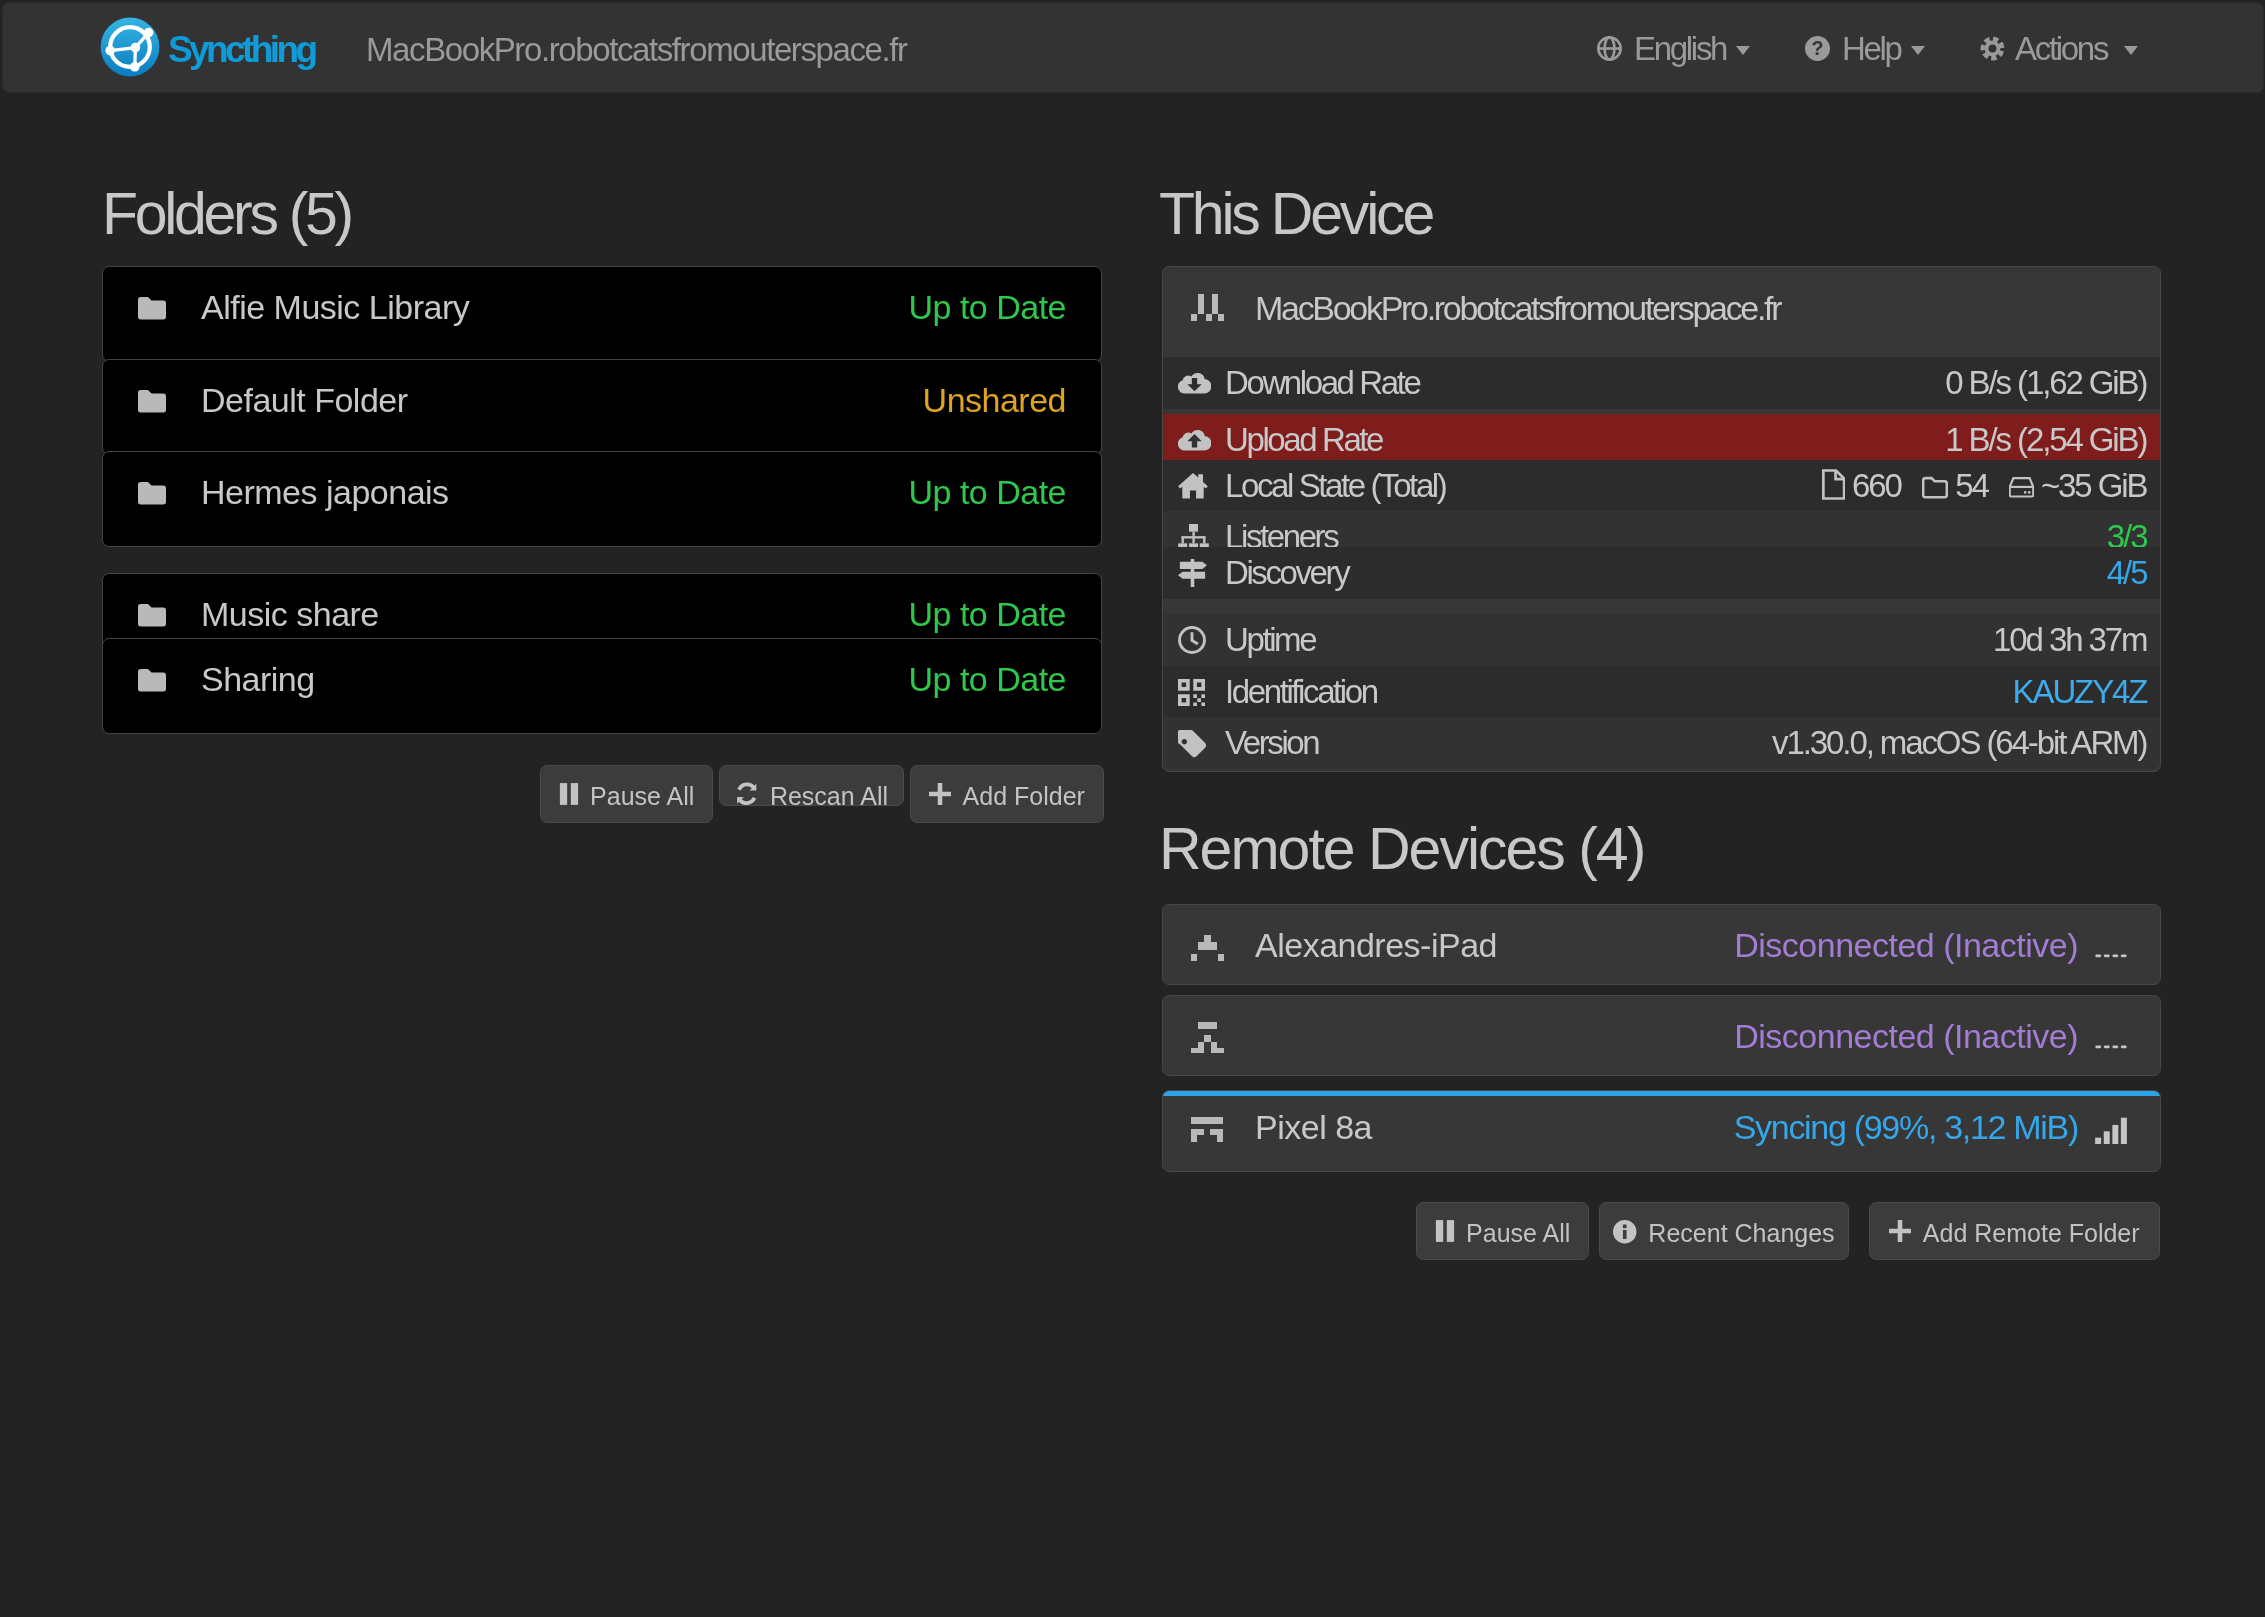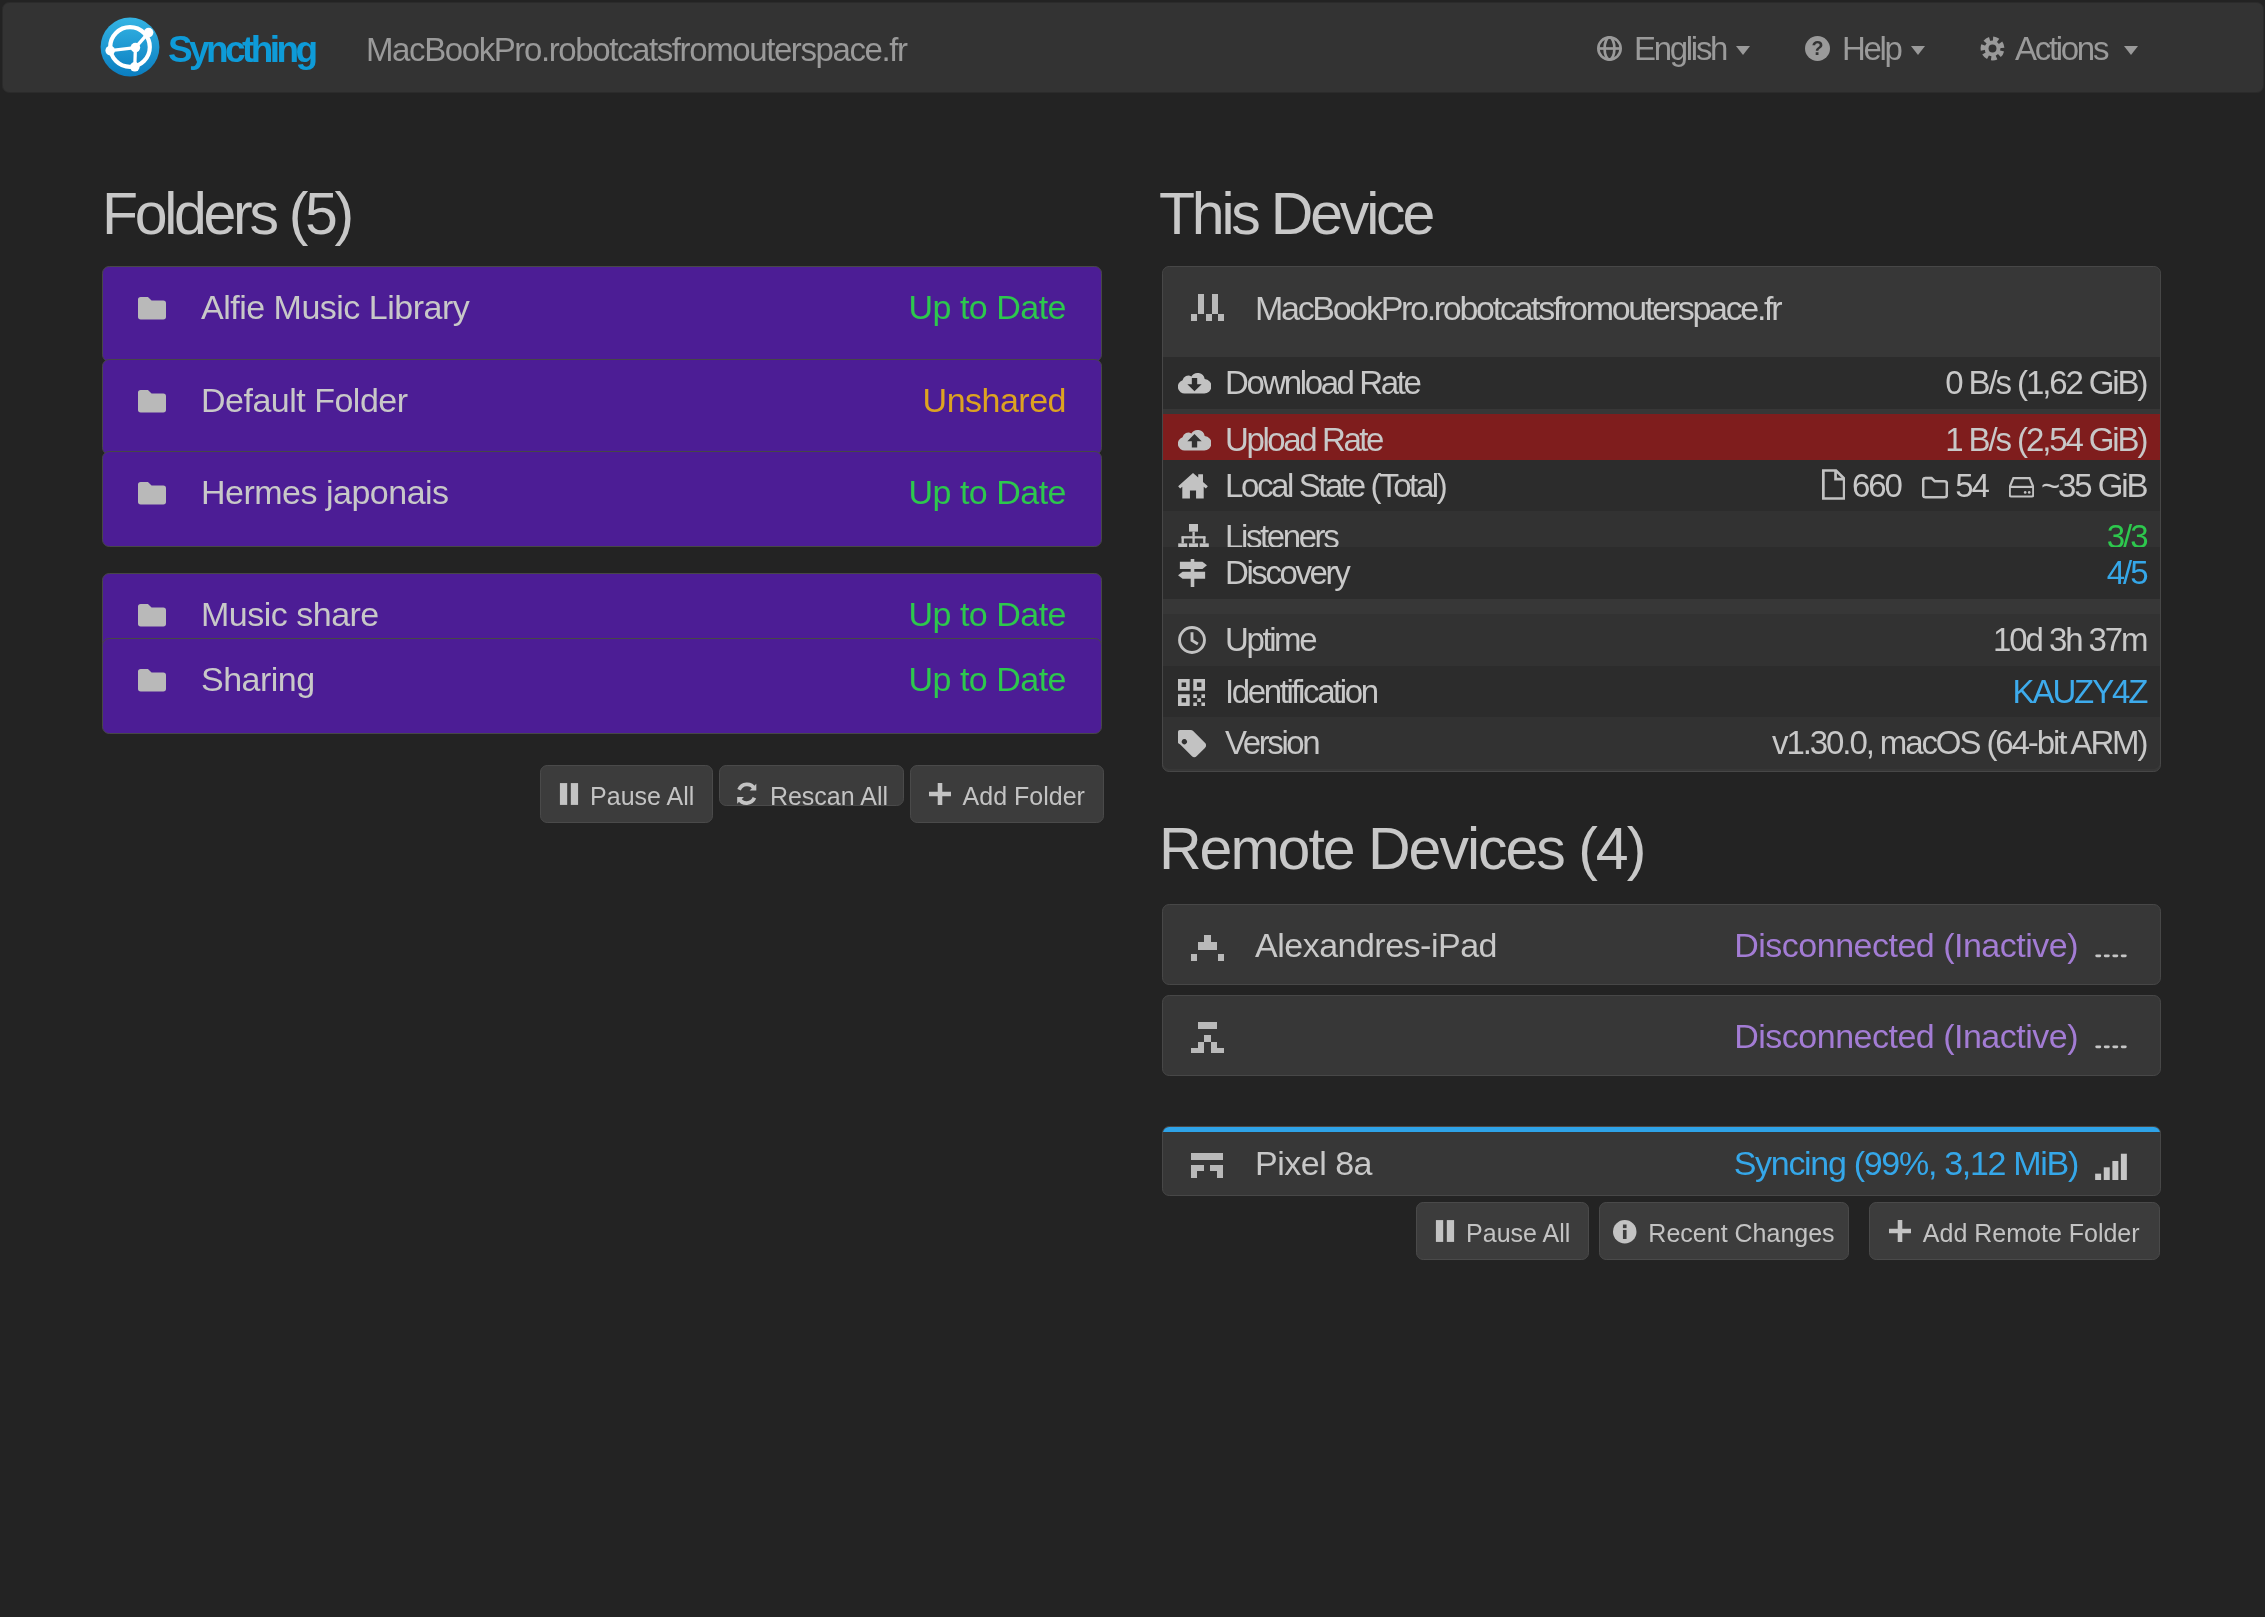--- a/index.html
+++ b/index.html
@@ -4,21 +4,21 @@
 <style>
   * { margin:0; padding:0; box-sizing:border-box; }
   html,body { width:2265px; height:1617px; background:#232323; font-family:"Liberation Sans", sans-serif; overflow:hidden; position:relative; }
   .abs { position:absolute; }
   .nav { position:absolute; left:1.8px; top:1.8px; width:2262px; height:91px; background:#333333; border:0.9px solid #2b2b2b; border-radius:7.2px; }
   .brand { position:absolute; left:168px; top:31px; font-size:37px; font-weight:bold; color:#0e9bd8; letter-spacing:-3.6px; line-height:1; }
   .host  { position:absolute; left:366px; top:33px; font-size:33px; color:#9a9a9a; line-height:1; letter-spacing:-1.4px; }
   .navitem { position:absolute; top:32px; font-size:33px; color:#9a9a9a; line-height:1; letter-spacing:-2.3px; }
   .caret { position:absolute; width:0; height:0; border-left:7.9px solid transparent; border-right:7.9px solid transparent; border-top:9px solid #9a9a9a; }
   h2 { position:absolute; font-size:59px; font-weight:normal; color:#c8c8c8; line-height:1; }
-  .panel { position:absolute; left:102px; width:1000px; height:96px; background:#4c1d95; border:0.9px solid #474747; border-radius:7.2px; }
+  .panel { position:absolute; left:102px; width:1000px; height:96px; background:#000000; border:0.9px solid #474747; border-radius:7.2px; }
   .rpanel { position:absolute; left:1162px; width:999px; background:#373737; border:0.9px solid #474747; border-radius:7.2px; }
   .ptitle { position:absolute; left:98px; top:0; font-size:34px; color:#c8c8c8; line-height:81px; letter-spacing:-0.5px; white-space:nowrap;}
   .pstatus { position:absolute; right:35px; top:0; font-size:34px; line-height:81px; letter-spacing:-0.5px; white-space:nowrap;}
   .green { color:#2dc84d; }
   .orange { color:#dda321; }
   .purple { color:#a37cd4; }
   .blue { color:#35a7e9; }
   .btn { position:absolute; background:#3c3c3c; border:0.9px solid #4a4a4a; border-radius:7.2px; color:#c3c3c3; font-size:25px; text-align:center; }
   .btn span { vertical-align:middle; }
   .row { position:absolute; left:0; width:997px; height:52px; }
@@ -275,21 +275,21 @@
   </svg>
   <span class="abs purple" style="right:82px;top:0;font-size:34px;line-height:81px;letter-spacing:-0.5px;">Disconnected (Inactive)</span>
   <svg class="abs" style="right:33px;top:49px;" width="32" height="3.6" viewBox="0 0 35 4" fill="#c6c6c6">
       <rect x="0" y="0.5" width="6.6" height="3" rx="1.5"></rect>
       <rect x="9.5" y="0.5" width="6.6" height="3" rx="1.5"></rect>
       <rect x="19" y="0.5" width="6.6" height="3" rx="1.5"></rect>
       <rect x="28.4" y="0.5" width="6.6" height="3" rx="1.5"></rect>
     </svg>
 </div>
 
-<div class="rpanel" style="top:1126px;height:70px;overflow:hidden;">
+<div class="rpanel" style="top:1090px;height:82px;overflow:hidden;">
   <div class="abs" style="left:0;top:0;width:997px;height:5.4px;background:#2ea3e8;"></div>
   <svg class="abs" style="left:28px;top:23.5px;" width="33" height="33" viewBox="0 0 10 10" shape-rendering="crispEdges">
     <g fill="#b9b9b9">
       <rect x="0" y="0.6" width="9.8" height="2.0"></rect>
       <rect x="0" y="4.2" width="4.0" height="2.0"></rect>
       <rect x="0" y="4.2" width="1.9" height="4.0"></rect>
       <rect x="5.9" y="4.2" width="3.9" height="2.0"></rect>
       <rect x="7.9" y="4.2" width="1.9" height="4.0"></rect>
     </g>
   </svg>

